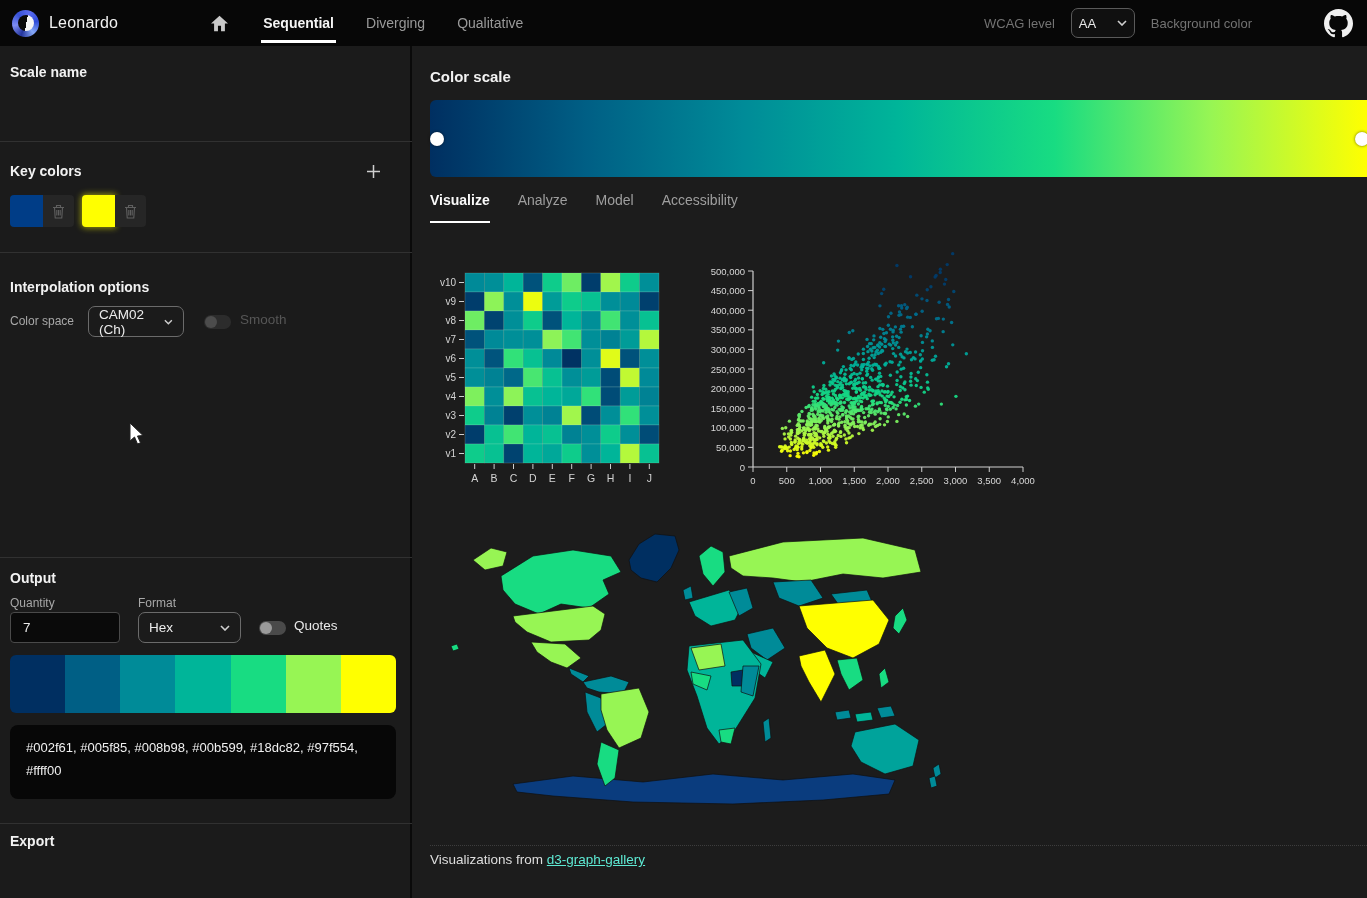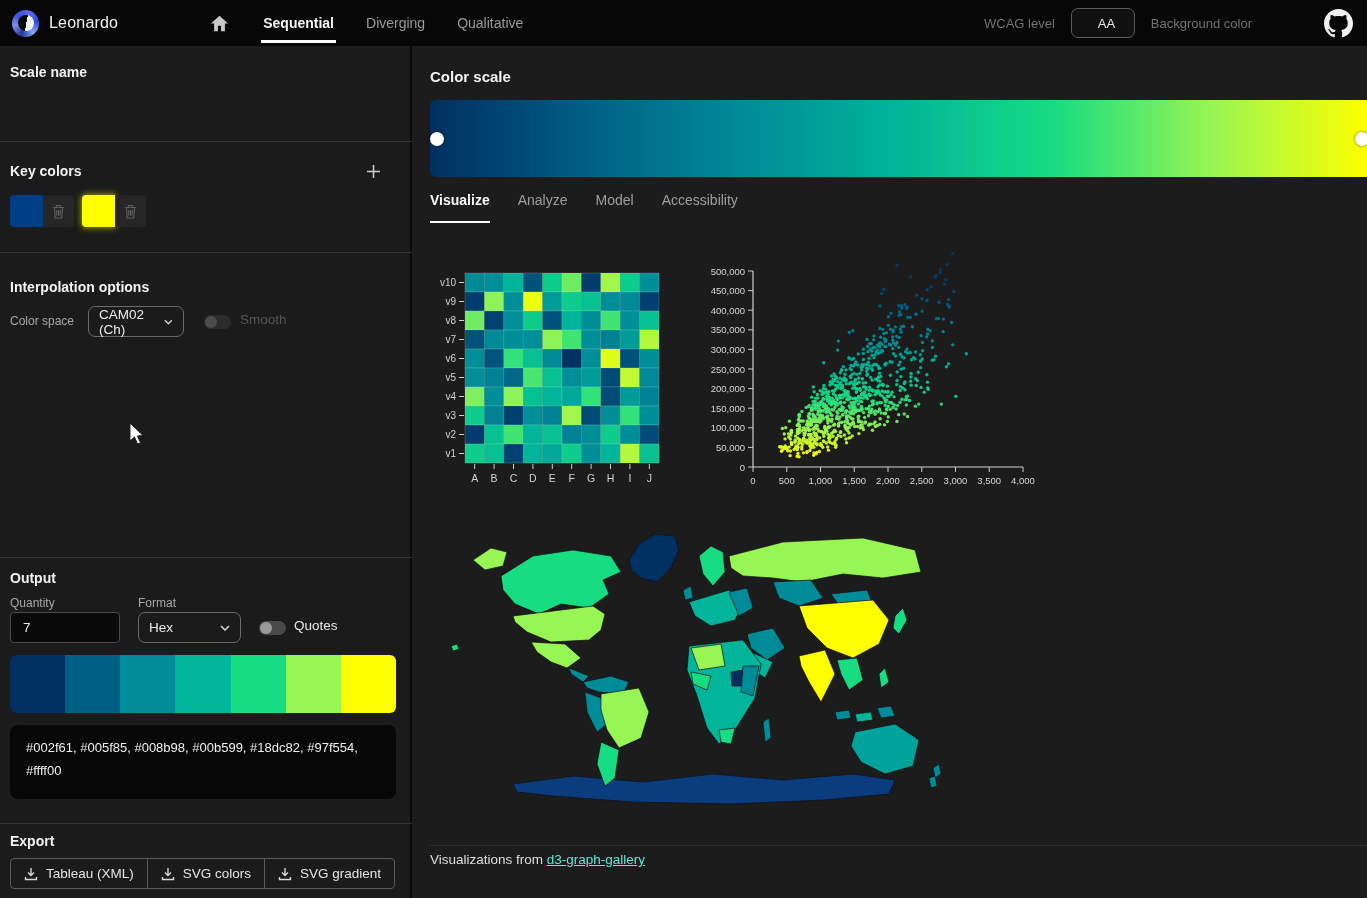--- a/index.html
+++ b/index.html
@@ -13,21 +13,21 @@
   .logo { width:27px; height:27px; border-radius:50%; background:conic-gradient(from 20deg,#5b6cf0,#2e4bd8,#86a8f8,#24359e,#7f8df2,#3751d6,#5b6cf0); position:relative; }
   .logo::after { content:""; position:absolute; left:5.5px; top:5.5px; width:16px; height:16px; border-radius:50%; background:linear-gradient(100deg,#0a0a0a 52%,#f5f5f5 52%); }
   .brand { color:#f2f2f2; font-size:16px; font-weight:400; letter-spacing:.2px; }
   .nav { display:flex; align-items:stretch; height:46px; margin-left:74px; }
   .nav-home { display:flex; align-items:center; padding:0 18px; cursor:pointer; }
   .nav-tab { display:flex; align-items:center; padding:16px 16px; font-size:14px; color:#9a9a9a; cursor:pointer; position:relative; }
   .nav-tab.active { color:#f5f5f5; font-weight:700; }
   .nav-tab.active::after { content:""; position:absolute; left:14px; right:14px; bottom:3px; height:3px; background:#fff; }
   .header-right { margin-left:auto; display:flex; align-items:center; padding-right:14px; gap:16px; }
   .hdr-label { color:#737373; font-size:13px; }
-  .mini-select { width:64px; height:30px; border:1px solid #5a5a5a; border-radius:7px; display:flex; align-items:center; justify-content:space-between; padding:0 26px; color:#e8e8e8; font-size:13px; cursor:pointer; background:#101010; }
+  .mini-select { width:64px; height:30px; border:1px solid #5a5a5a; border-radius:7px; display:flex; align-items:center; justify-content:space-between; padding:0 7px; color:#e8e8e8; font-size:13px; cursor:pointer; background:#101010; }
   .gh { width:29px; height:29px; margin-left:56px; cursor:pointer; display:flex; align-items:center; }
 
   
   .sidebar { position:absolute; top:46px; left:0; width:412px; height:852px; background:#1b1b1b; border-right:2px solid #0a0a0a; }
   .sec-h { position:absolute; left:10px; font-size:14px; font-weight:700; color:#f2f2f2; }
   .divider { position:absolute; left:0; width:412px; border-top:1px solid #313131; }
   .text-input { position:absolute; background:#0a0a0a; border:1px solid #4a4a4a; border-radius:4px; color:#ececec; font-size:13.5px; padding:0 12px; font-family:inherit; }
   .small-label { position:absolute; font-size:12px; color:#a8a8a8; }
   .sel { position:absolute; height:31px; border:1px solid #6b6b6b; border-radius:7px; display:flex; align-items:center; justify-content:space-between; padding:0 10px; font-size:13.5px; color:#ececec; cursor:pointer; background:transparent; }
   .toggle { position:absolute; width:27px; height:14px; border-radius:8px; background:#4a4a4a; cursor:pointer; }
@@ -165,40 +165,20 @@
         <div style="background: rgb(0, 181, 153);"></div>
         <div style="background: rgb(24, 220, 130);"></div>
         <div style="background: rgb(151, 245, 84);"></div>
         <div style="background: rgb(255, 255, 0);"></div>
       </div>
     <div class="hex-box">#002f61, #005f85, #008b98, #00b599, #18dc82, #97f554, #ffff00</div>
 
     <div class="divider" style="top:777px"></div>
 
     <div class="sec-h" style="top:787px">Export</div>
-    <div class="export-row">
-      <button class="export-btn">
-        <svg width="14" height="14" viewBox="0 0 14 14">
-          <path d="M7 1 V8 M4 5.5 L7 8.5 L10 5.5 M1.5 10 V12.5 H12.5 V10" fill="none" stroke="#d8d8d8" stroke-width="1.4"></path>
-        </svg>
-        <span>Tableau (XML)</span>
-      </button>
-      <button class="export-btn">
-        <svg width="14" height="14" viewBox="0 0 14 14">
-          <path d="M7 1 V8 M4 5.5 L7 8.5 L10 5.5 M1.5 10 V12.5 H12.5 V10" fill="none" stroke="#d8d8d8" stroke-width="1.4"></path>
-        </svg>
-        <span>SVG colors</span>
-      </button>
-      <button class="export-btn">
-        <svg width="14" height="14" viewBox="0 0 14 14">
-          <path d="M7 1 V8 M4 5.5 L7 8.5 L10 5.5 M1.5 10 V12.5 H12.5 V10" fill="none" stroke="#d8d8d8" stroke-width="1.4"></path>
-        </svg>
-        <span>SVG gradient</span>
-      </button>
-    </div>
   </div>
 
   <div class="main">
     <div class="cs-title">Color scale</div>
     <div class="grad-bar" id="grad-bar" style="background: linear-gradient(90deg, rgb(0, 47, 97), rgb(0, 95, 133), rgb(0, 139, 152), rgb(0, 181, 153), rgb(24, 220, 130), rgb(151, 245, 84), rgb(255, 255, 0));"></div>
     <div class="grad-handle" style="left:16px; top:86px;"></div>
     <div class="grad-handle" style="left:941px; top:86px;"></div>
 
     <div class="tabs">
       <div class="tab active">Visualize</div>

